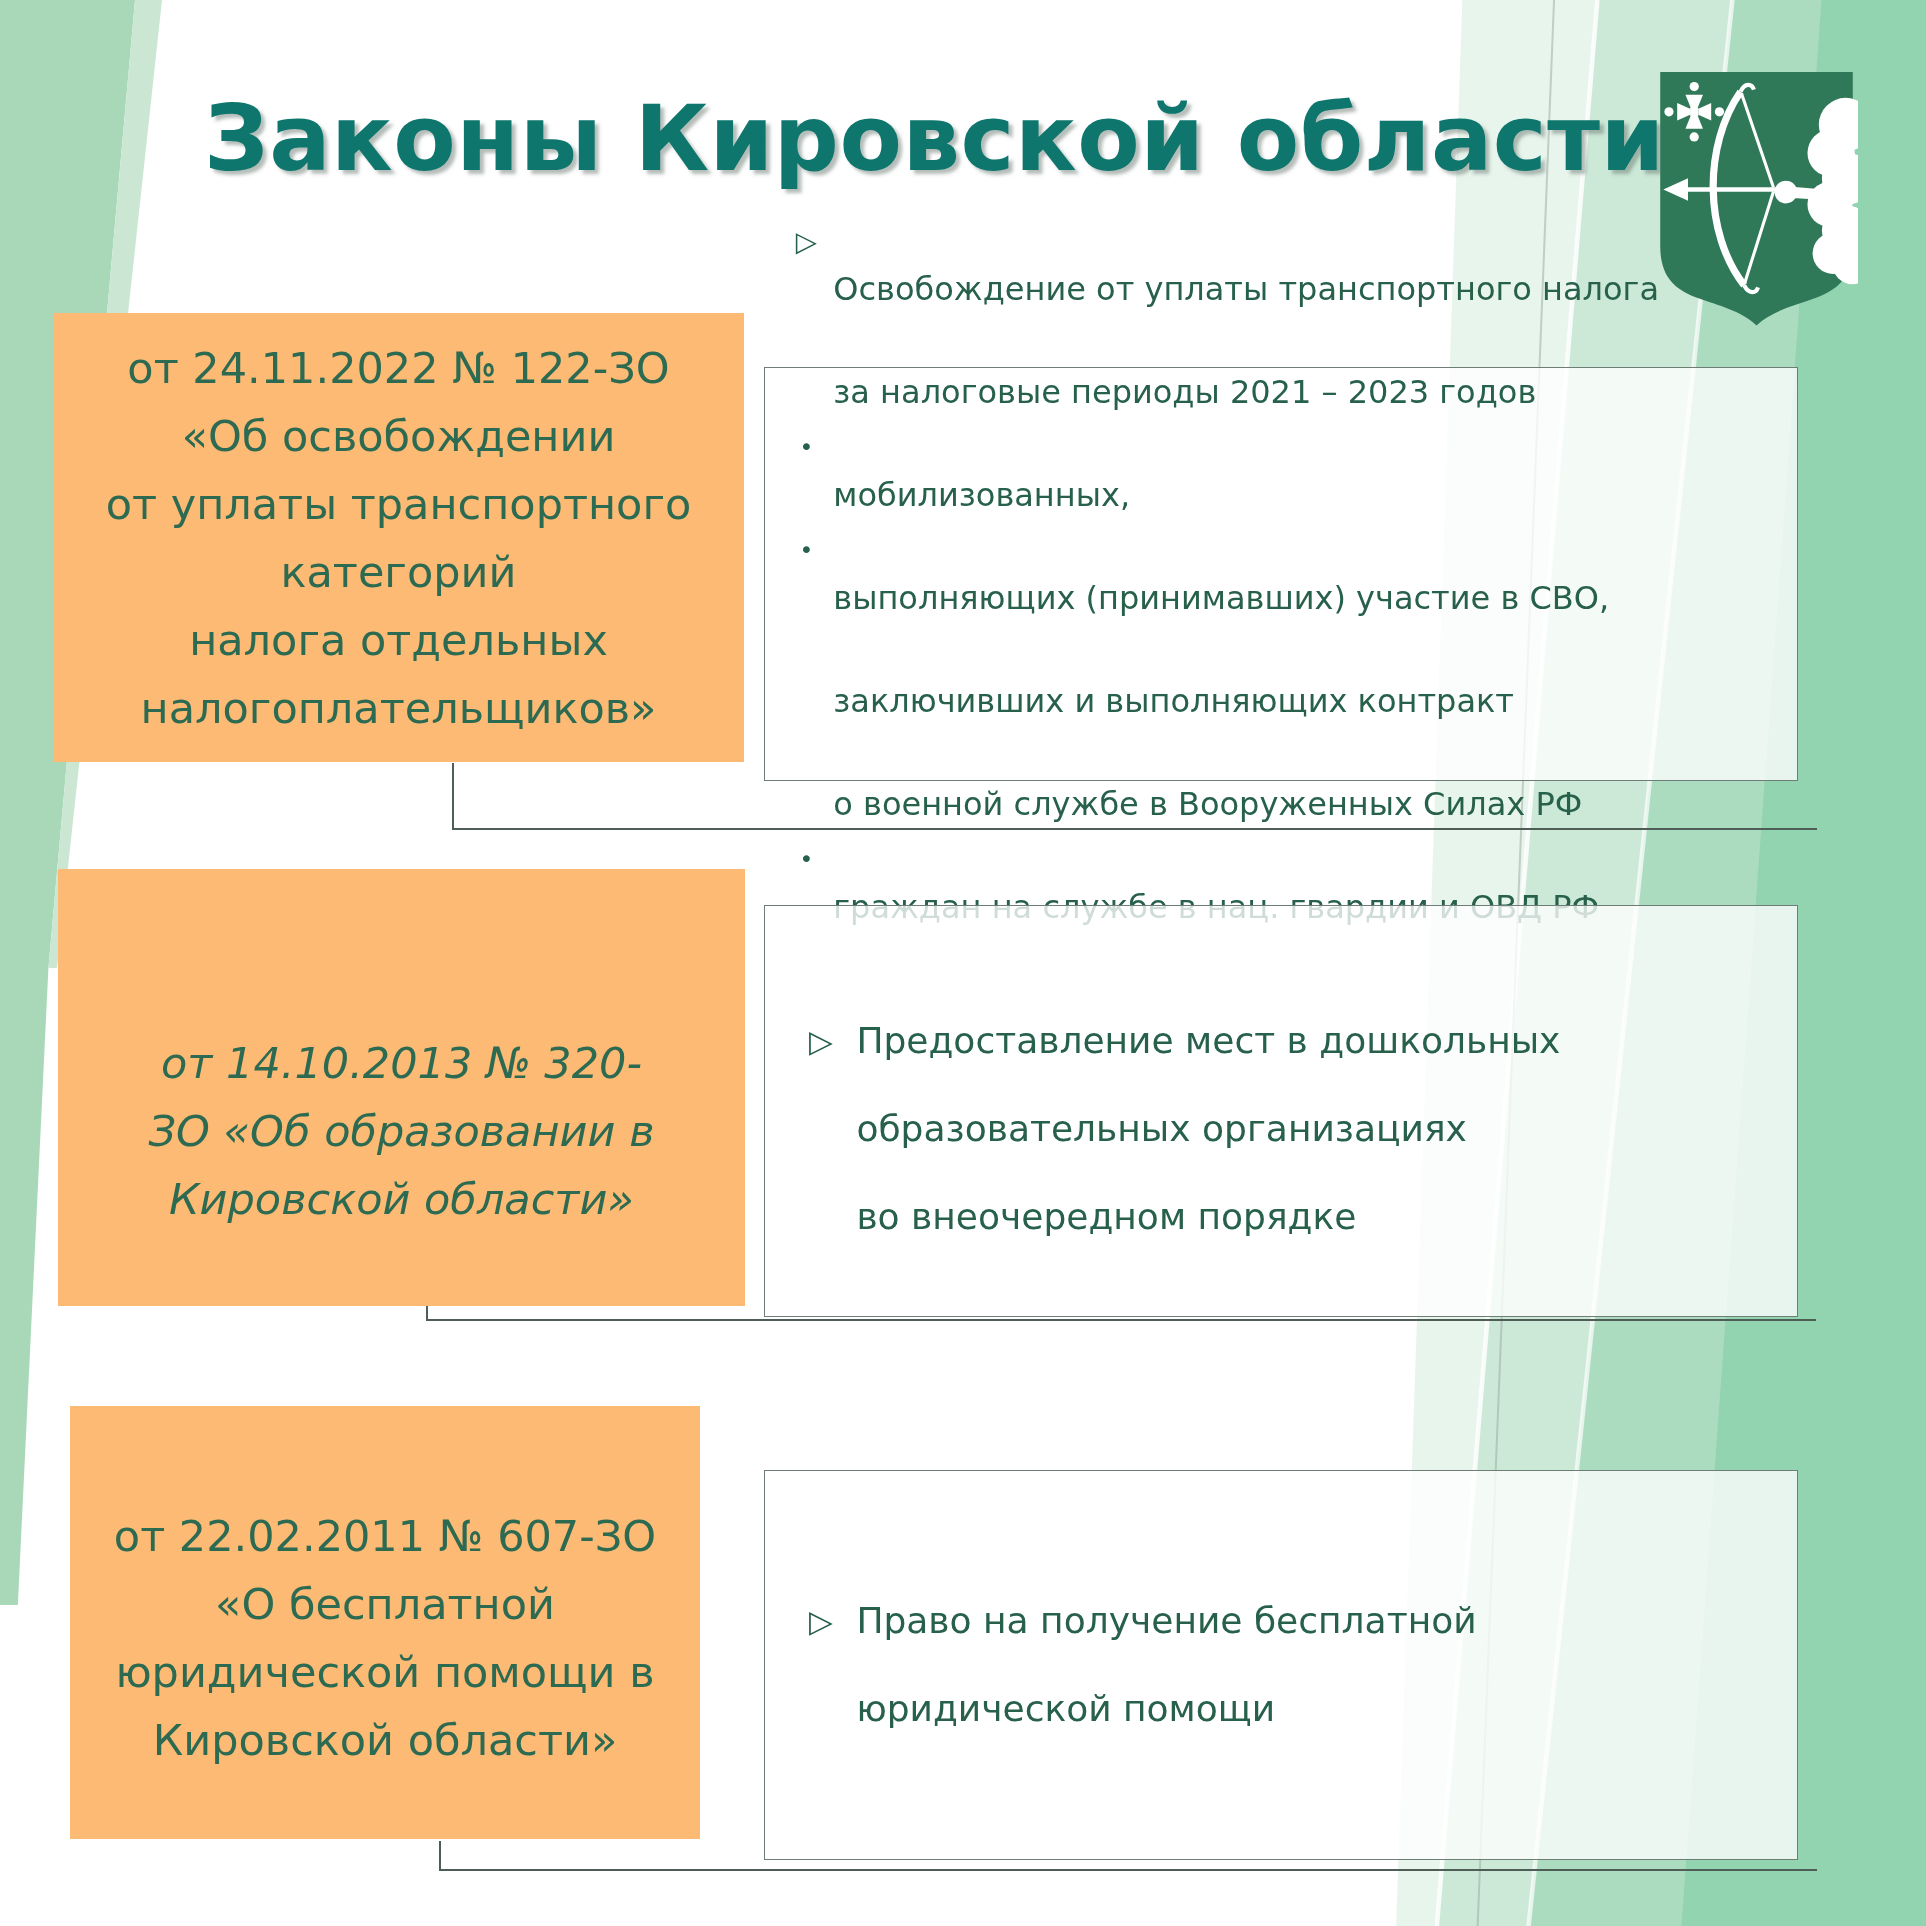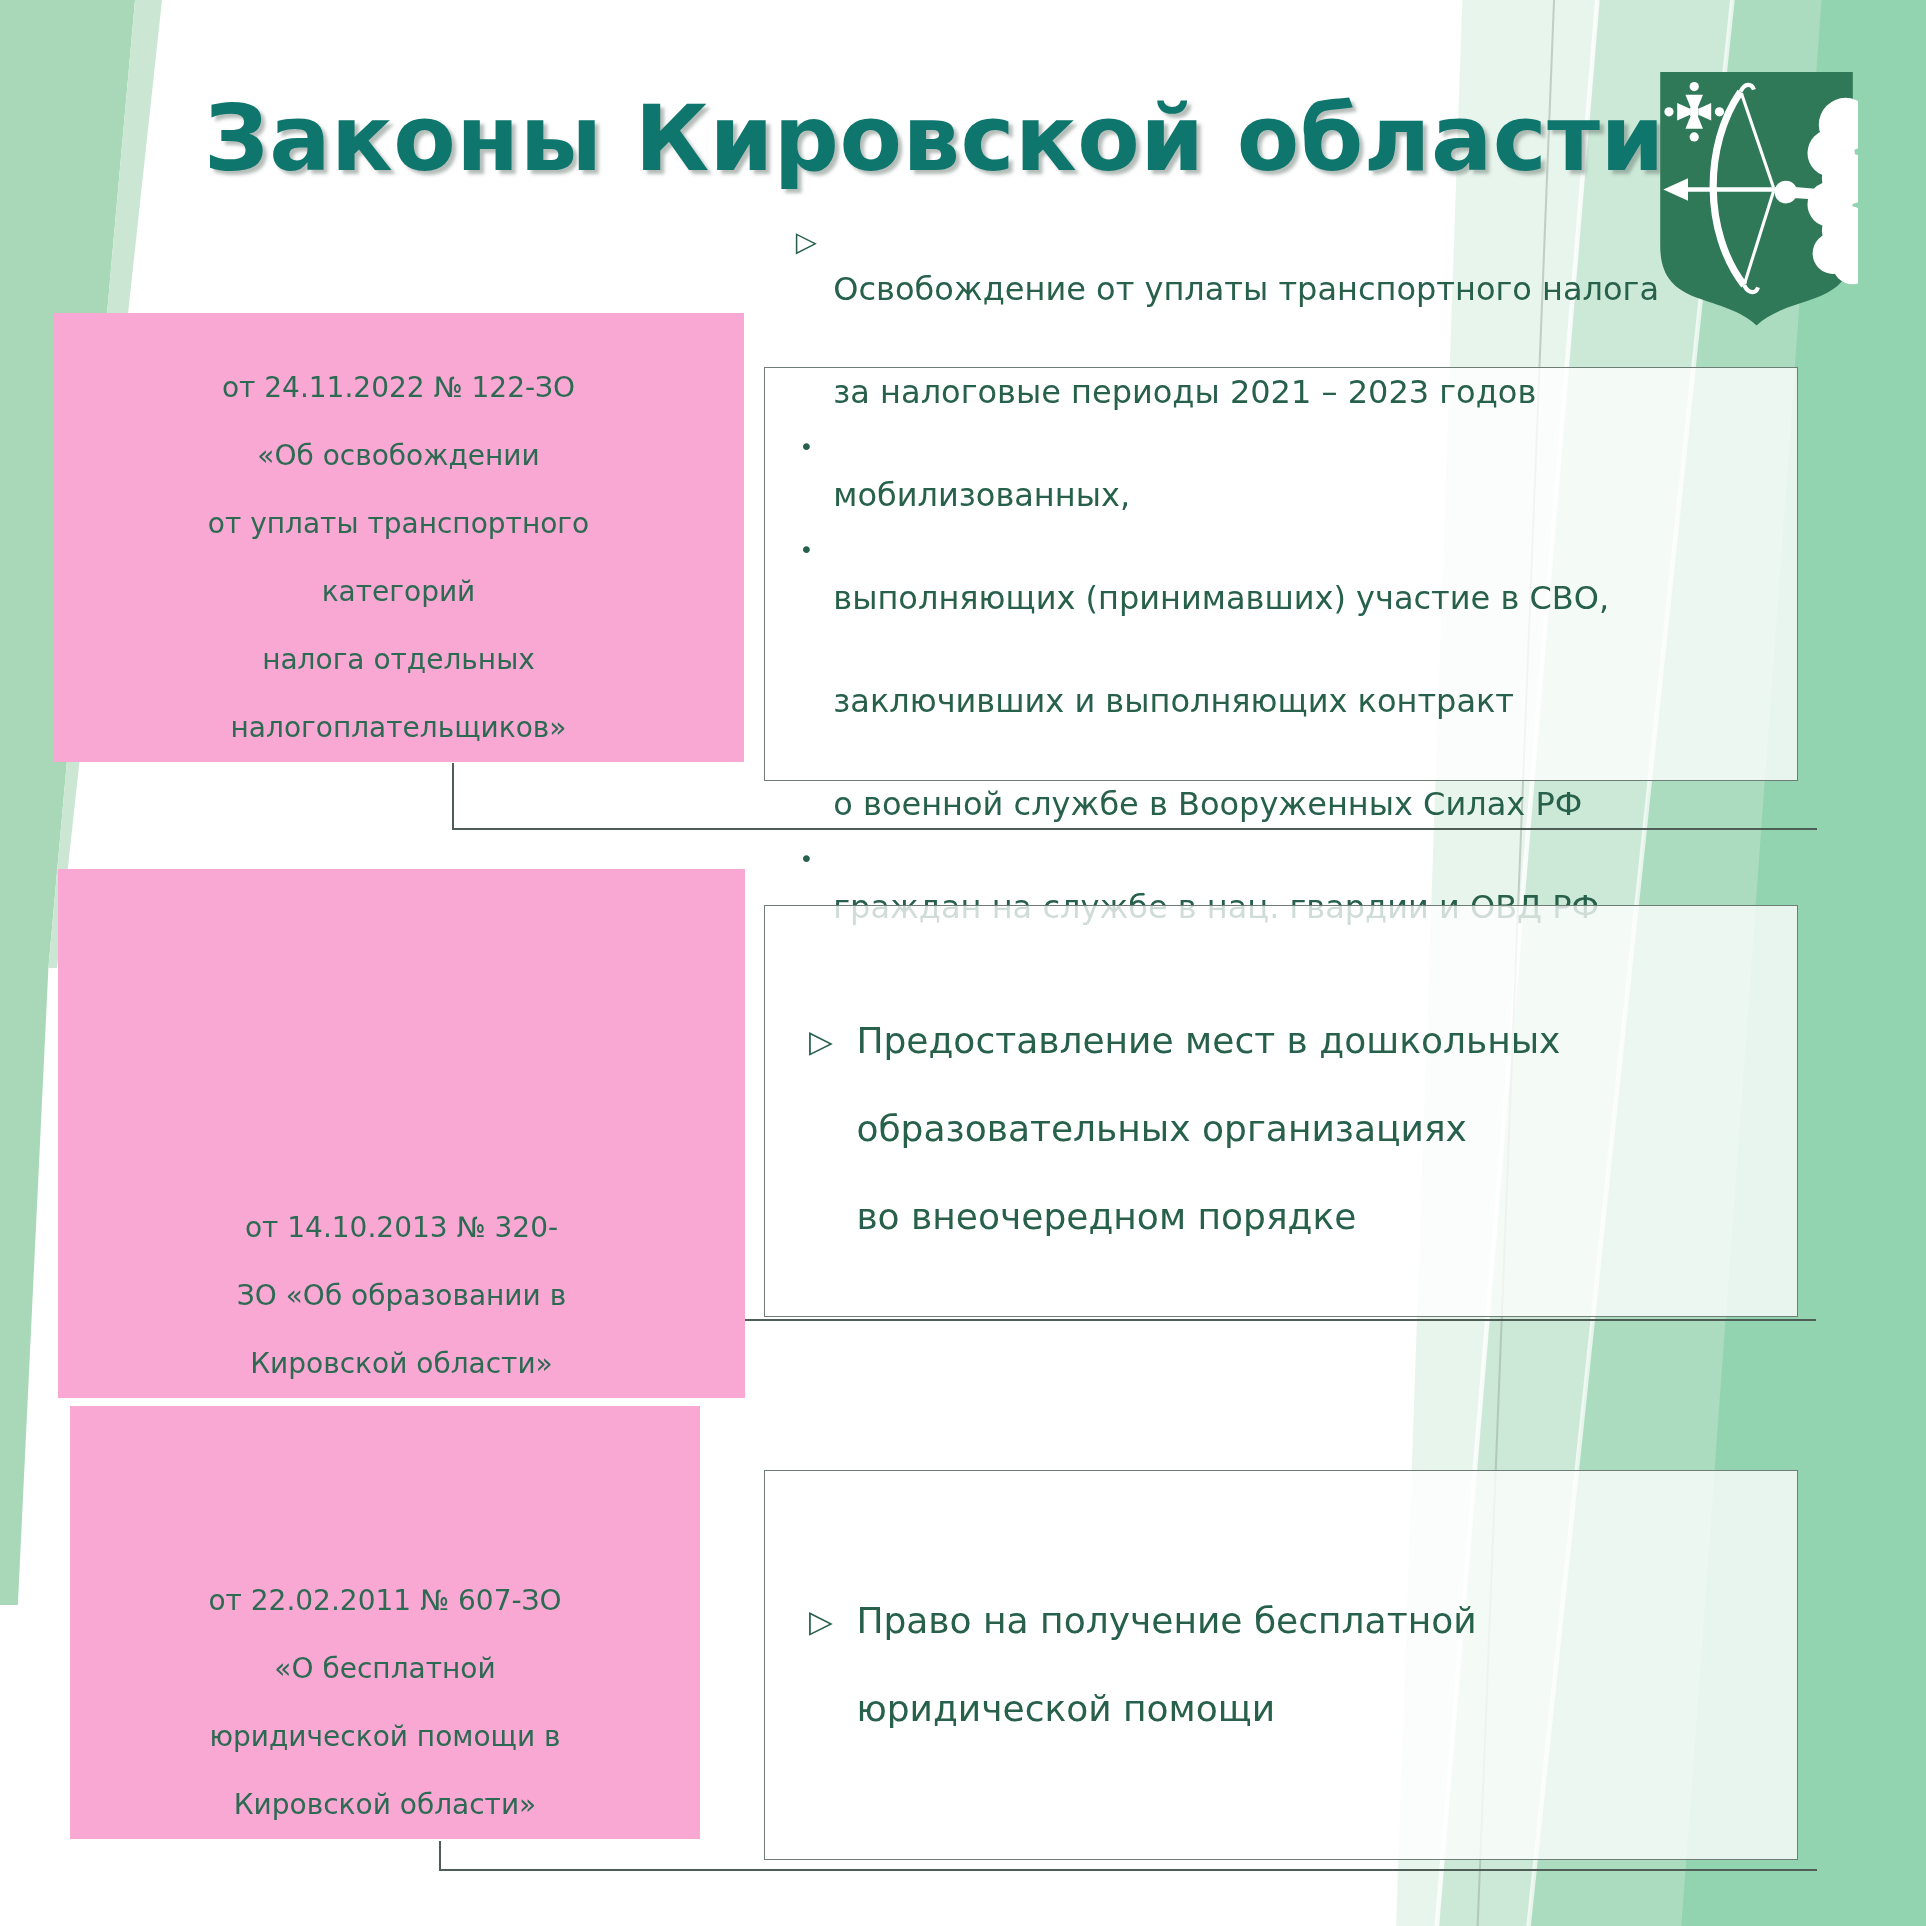--- a/index.html
+++ b/index.html
@@ -9,27 +9,27 @@
   }
   svg.bg{position:absolute;left:0;top:0;width:1926px;height:1926px;z-index:0;}
   .title{
     position:absolute;left:204px;top:86px;width:1437px;z-index:3;
     text-align:center;font-size:91px;font-weight:bold;letter-spacing:0.5px;
     color:#0f766e;text-shadow:4.1px 4.1px 3.6px rgba(108,124,116,0.5);
     white-space:nowrap;
   }
   .emblem{position:absolute;left:1655px;top:68px;width:203px;height:260px;z-index:3;}
   .lawbox{
-    position:absolute;background:#f9a8d4;z-index:2;
-    display:flex;flex-direction:column;justify-content:flex-end;
-    text-align:center;color:#2d6a52;font-size:28px;
+    position:absolute;background:#fdba74;z-index:2;
+    display:flex;flex-direction:column;justify-content:center;
+    text-align:center;color:#2d6a52;font-size:43px;
   }
   .lawbox .ln{line-height:68px;white-space:nowrap;}
   .box1{left:53px;top:313px;width:691px;height:449px;}
-  .box2{left:58px;top:869px;width:687px;height:529px;}
+  .box2{left:58px;top:869px;width:687px;height:437px;font-style:italic;}
   .box2 .stack{margin-top:87px;}
   .box3{left:70px;top:1406px;width:630px;height:433px;}
   .box3 .stack{margin-top:31px;}
   .descbox{
     position:absolute;left:764px;width:1034px;z-index:2;
     background:rgba(255,255,255,0.78);border:1.5px solid #6e7d75;
     display:flex;flex-direction:column;justify-content:center;
     color:#27604b;box-sizing:border-box;
   }
   .desc1{top:367px;height:414px;font-size:32px;padding-left:14.3px;padding-right:8.2px;}

